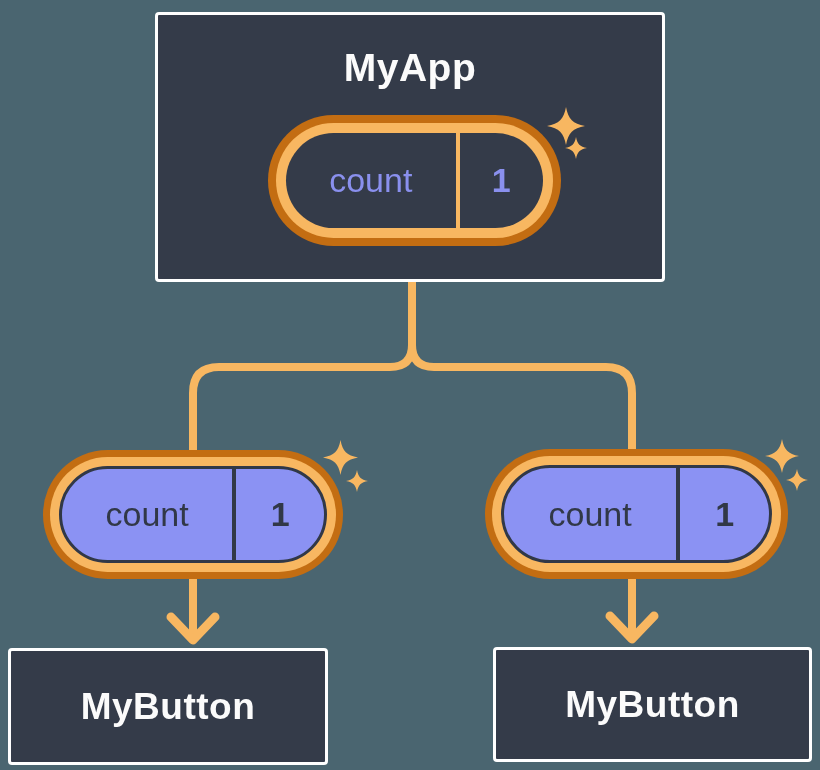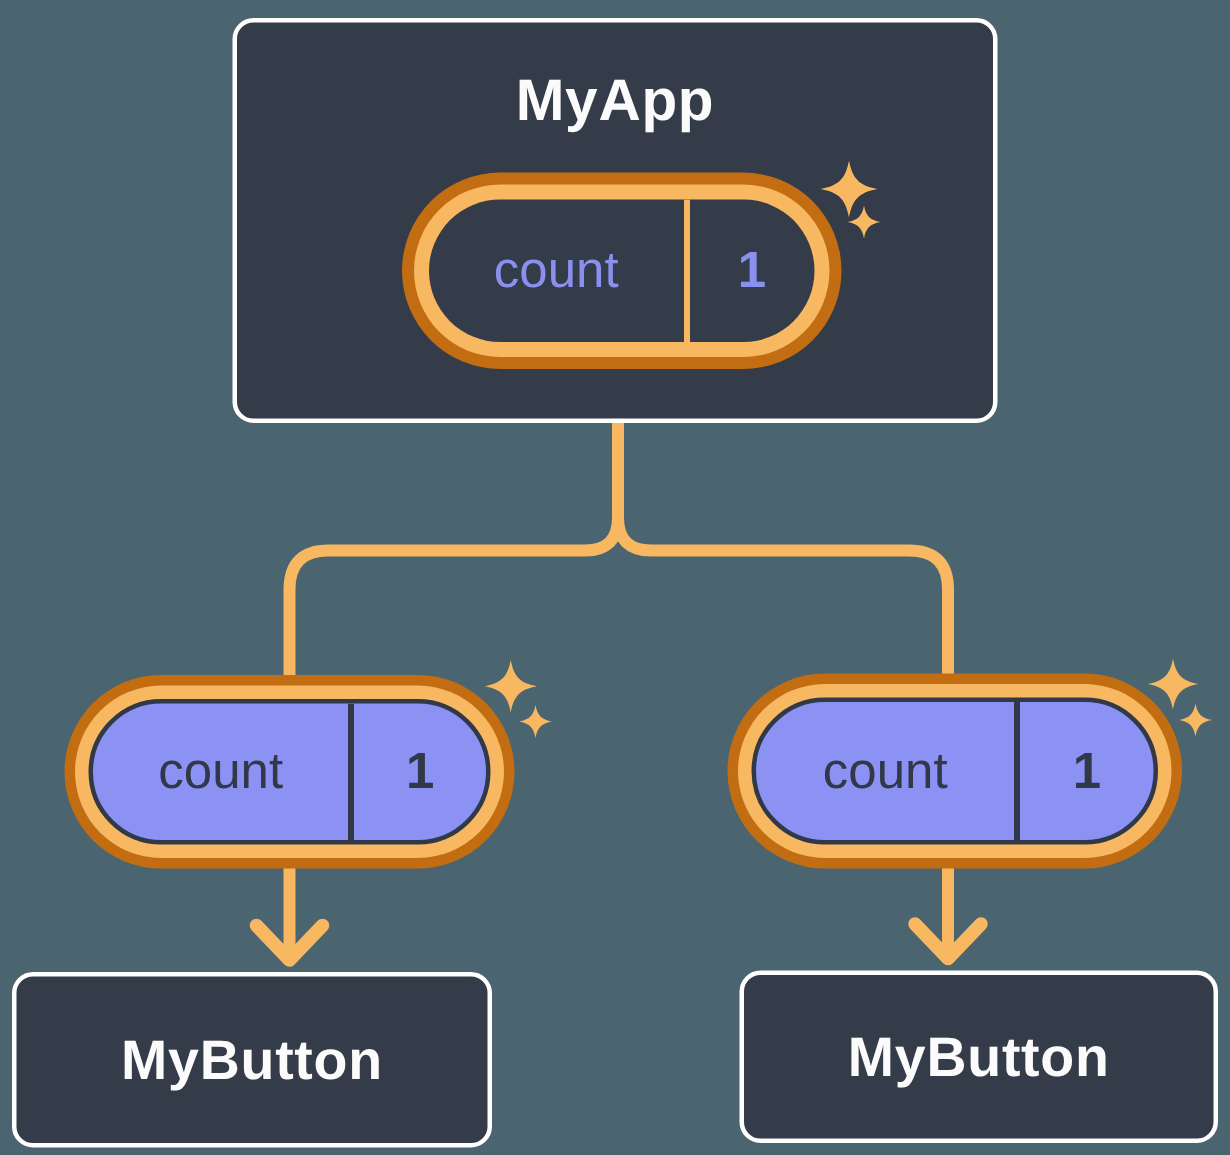--- a/index.html
+++ b/index.html
@@ -25,21 +25,21 @@
     fill:none;stroke:var(--orange-light,#f8b761);
     stroke-linecap:round;stroke-linejoin:round;
   }
   svg.connectors path.line{stroke-width:8;}
   svg.connectors path.head{stroke-width:9;}
 
   .node{
     position:absolute;z-index:2;
     background:var(--node-fill,#343b49);
     border:3px solid var(--node-border,#ffffff);
-    border-radius:14px;
+    border-radius:4px;
   }
   .node.root{left:155px;top:12px;width:510px;height:270px;}
   .node.child{display:flex;align-items:center;justify-content:center;text-align:center;}
   .node.child-left{left:8px;top:648px;width:320px;height:117px;}
   .node.child-right{left:493px;top:647px;width:319px;height:115px;}
   .node-title{
     color:var(--white-text,#fbfbfb);
     font-weight:600;letter-spacing:.5px;
   }
   .root-title{

